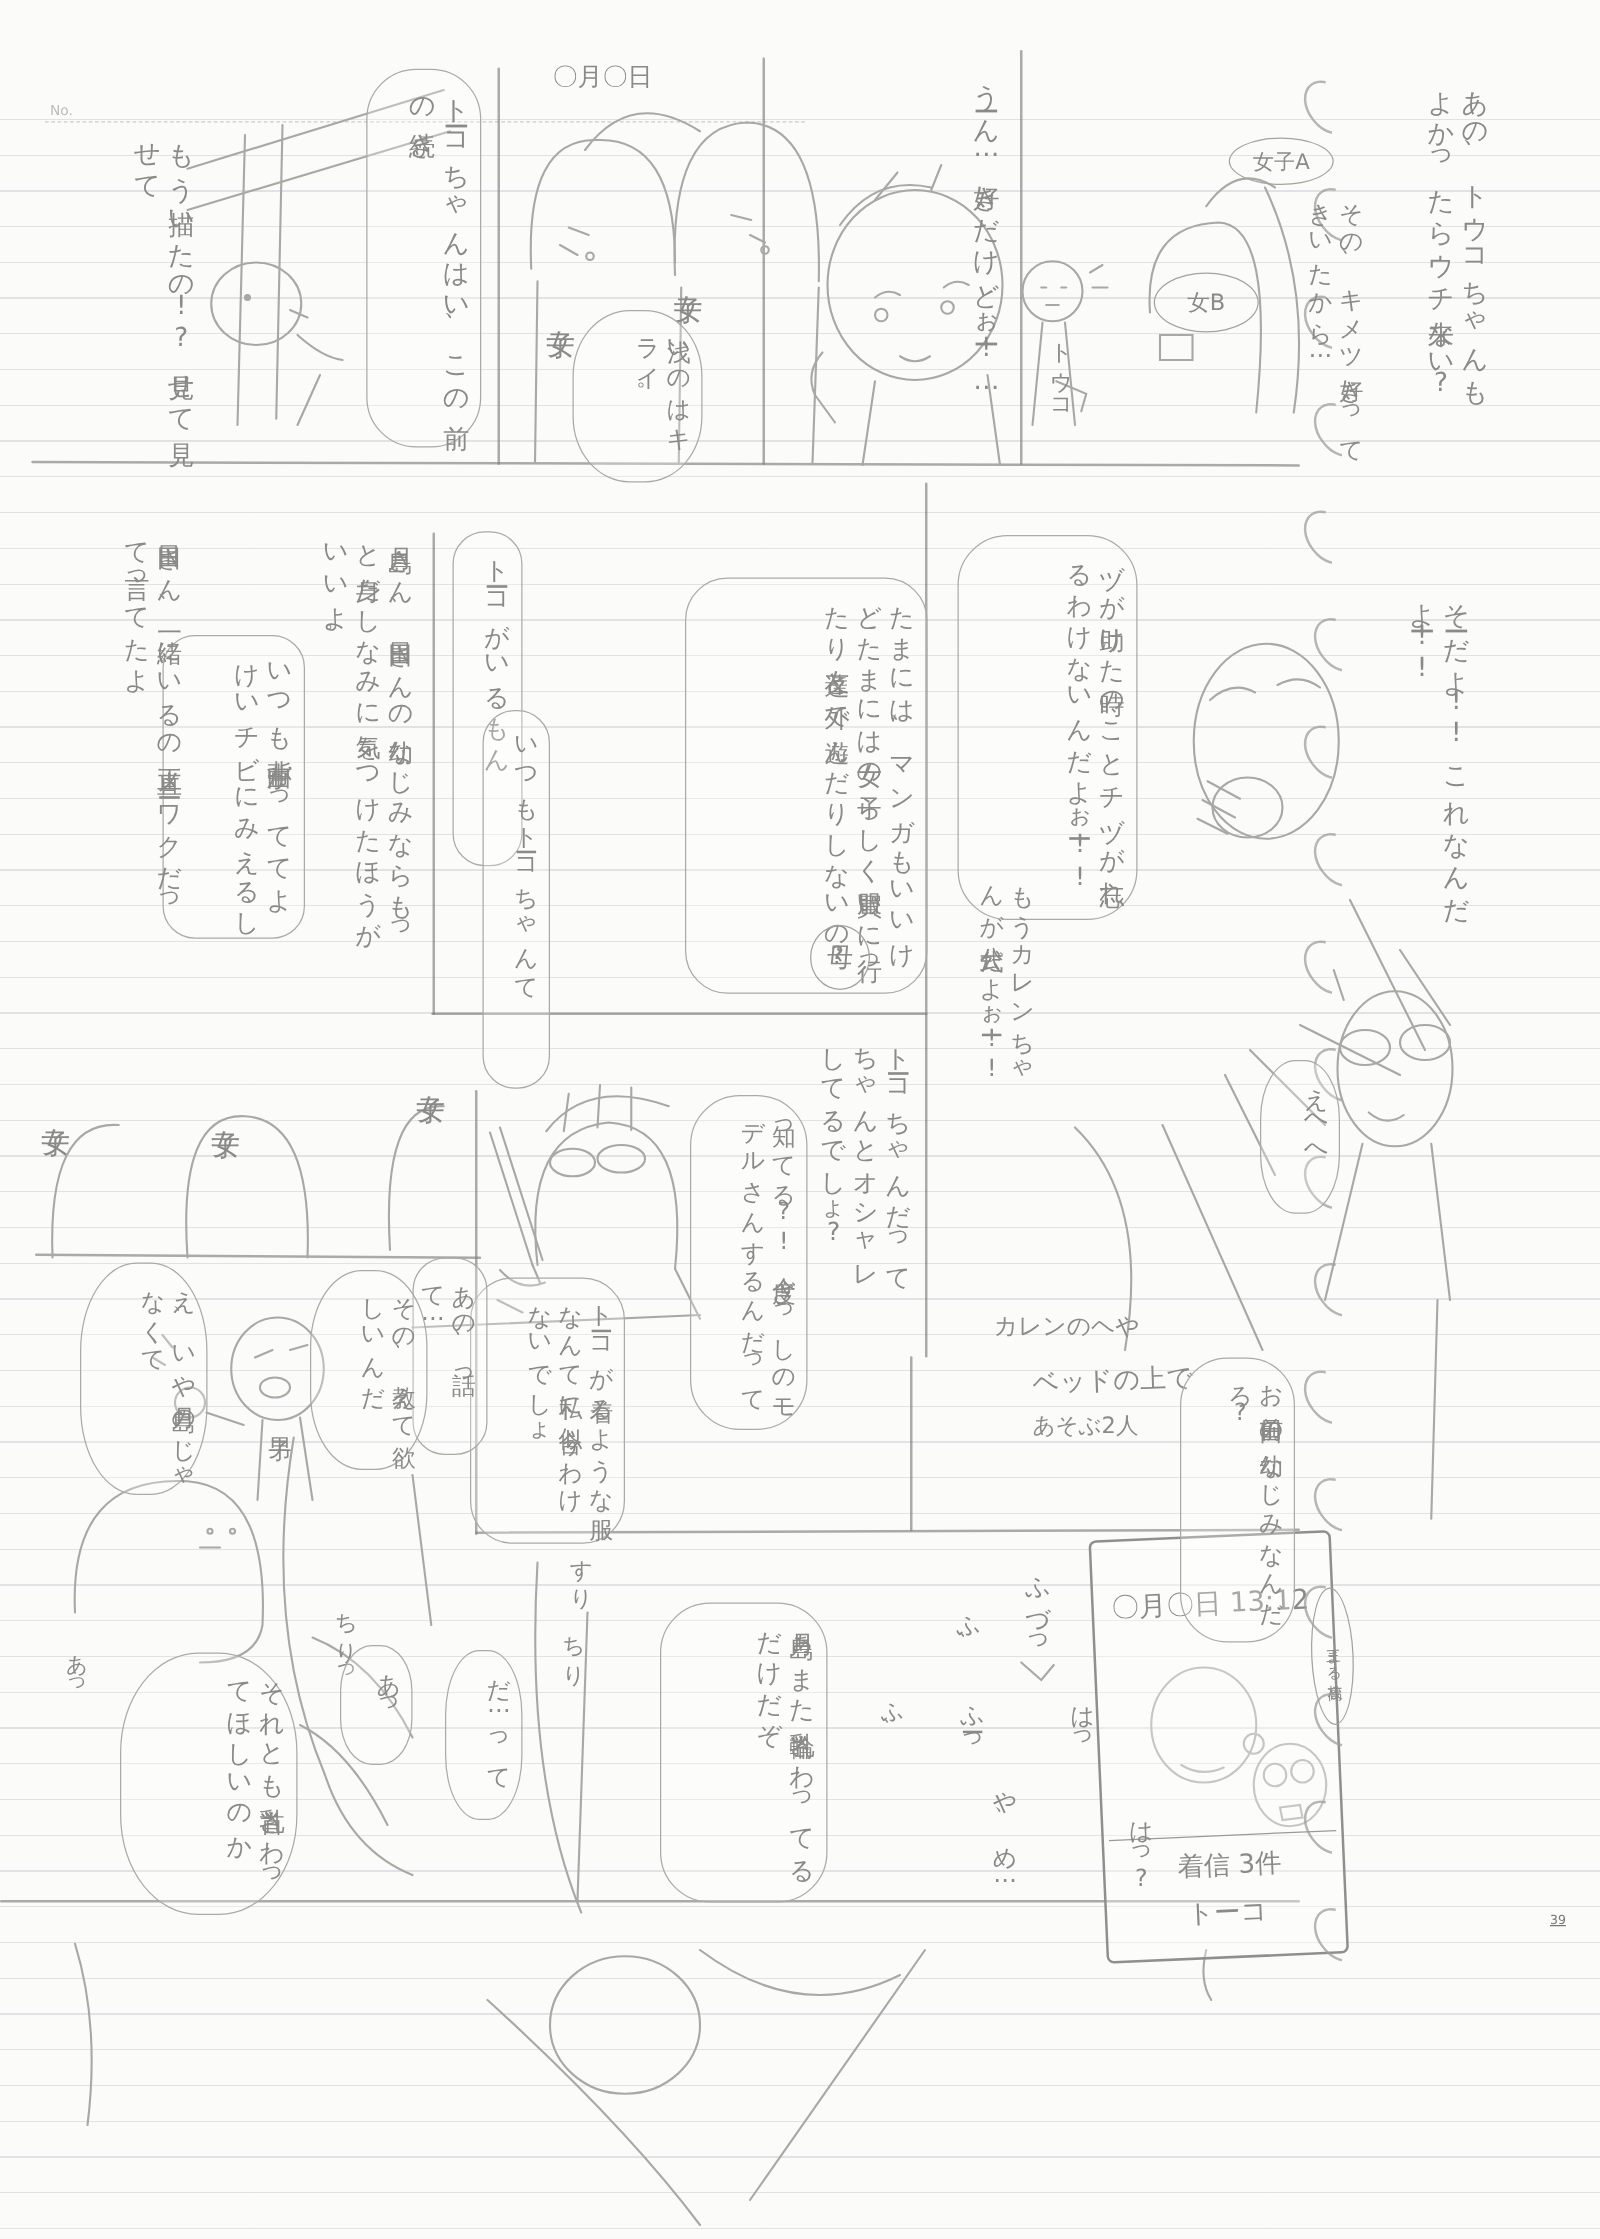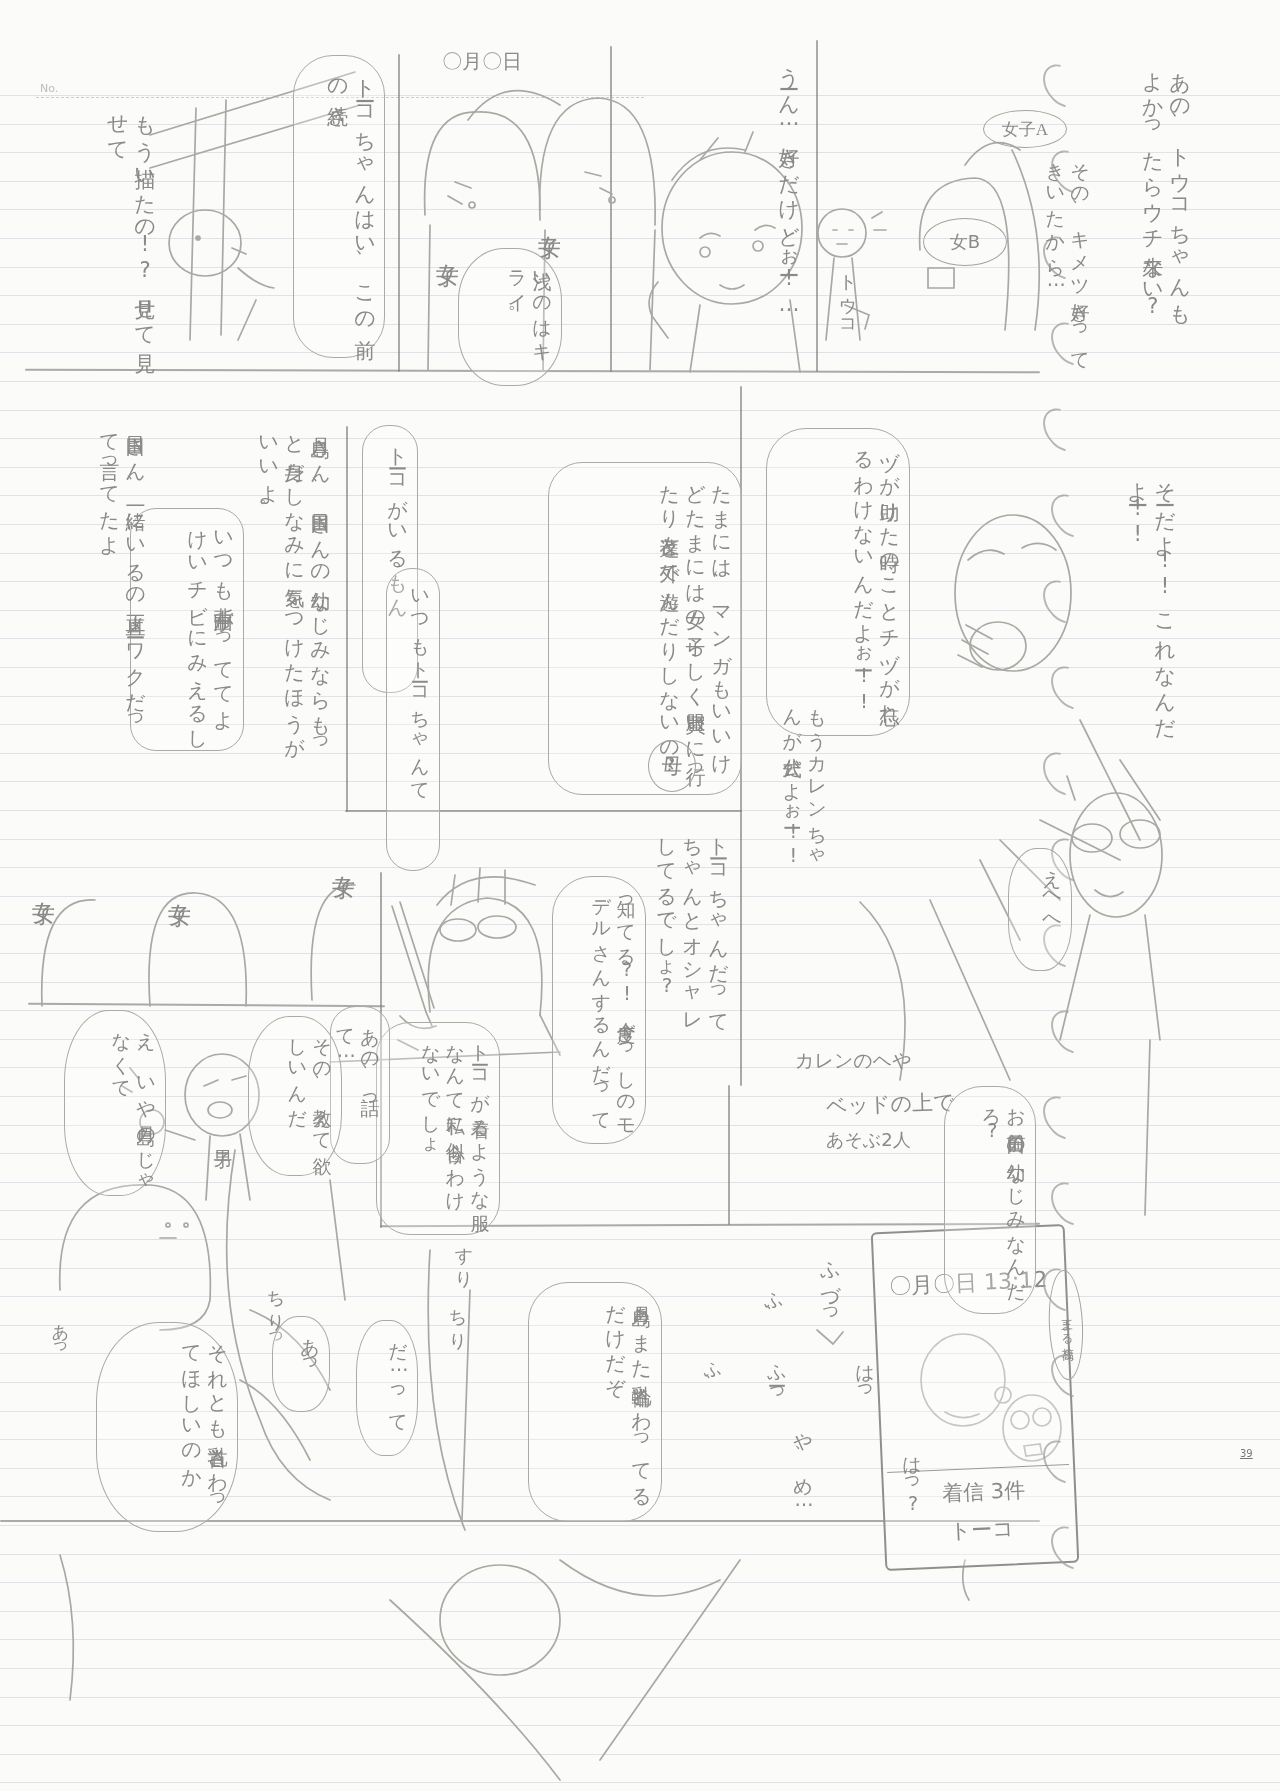--- a/index.html
+++ b/index.html
@@ -13,21 +13,21 @@
   .pl{position:absolute;background:#7e7e7c;opacity:.65;border-radius:2px;}
   .v{position:absolute;writing-mode:vertical-rl;text-orientation:upright;
      color:#8a8a88;letter-spacing:2px;line-height:1.3;z-index:3;}
   .h{position:absolute;color:#8a8a88;z-index:3;white-space:nowrap;}
   .bub{border:1.6px solid #aaaaa6;border-radius:44%/38%;padding:8px 6px;background:rgba(255,255,255,.25);}
   .rbub{border:1.6px solid #aaaaa6;border-radius:26px;padding:8px 6px;background:rgba(255,255,255,.25);}
   .oval{position:absolute;border:1.5px solid #a3a3a0;border-radius:50%;z-index:3;
         display:flex;align-items:center;justify-content:center;color:#8a8a88;}
   .banner{position:absolute;left:274px;top:383px;z-index:6;color:#141414;
           font-weight:800;font-size:62px;letter-spacing:7px;white-space:nowrap;}
-  .pagenum{position:absolute;left:1240px;top:1448px;font-size:10px;color:#777;z-index:3;text-decoration:underline;}
+  .pagenum{position:absolute;left:1240px;top:1531px;font-size:10px;color:#777;z-index:3;text-decoration:underline;}
   .nolabel{position:absolute;left:40px;top:82px;font-size:11px;color:#bdbdb8;z-index:2;}
   svg.sketch{position:absolute;left:0;top:0;z-index:1;}
   .phone{position:absolute;left:878px;top:1228px;width:190px;height:335px;
          border:2px solid #8f8f8c;border-radius:6px;transform:rotate(-2.5deg);
          background:rgba(255,255,255,.35);z-index:2;}
   .phone .sep{position:absolute;left:4px;right:4px;top:238px;border-top:1.6px solid #9a9a97;}
   .hole{position:absolute;width:30px;height:44px;border:2px solid #9f9f9c;
         border-color:#9f9f9c transparent transparent #9f9f9c;border-radius:50%;
         transform:rotate(-38deg);opacity:.75;z-index:2;}
 </style>
@@ -195,21 +195,21 @@
   <div class="v" style="left:48px;top:100px;width:110px;height:250px;font-size:21px;">もう描いたの!?見せて見せて</div>
   <div class="v rbub" style="left:293px;top:55px;width:78px;height:285px;font-size:21px;border-radius:40px;">トーコちゃんはい、この前の続き</div>
   <div class="h" style="left:442px;top:48px;font-size:20px;">〇月〇日</div>
   <div class="v" style="left:534px;top:218px;width:30px;height:78px;font-size:23px;">女子</div>
   <div class="v" style="left:432px;top:246px;width:30px;height:80px;font-size:23px;">女子</div>
   <div class="v bub" style="left:458px;top:248px;width:90px;height:120px;font-size:19px;">浅いのはキライ。</div>
   <div class="v" style="left:722px;top:52px;width:80px;height:310px;font-size:21px;">うーん…好きだけどぉー!…</div>
   <div class="v" style="left:834px;top:262px;width:26px;height:86px;font-size:18px;">トウコ</div>
   <div class="v" style="left:1058px;top:58px;width:135px;height:270px;font-size:21px;">あの、トウコちゃんもよかったらウチ来ない?</div>
   <div class="v" style="left:998px;top:150px;width:95px;height:235px;font-size:19px;">その、キメツ好きってきいたから…</div>
-  <div class="oval" style="left:983px;top:110px;width:82px;height:36px;font-size:17px;font-family:Liberation Serif, serif;">女子A</div>
+  <div class="oval" style="left:983px;top:110px;width:82px;height:36px;font-size:17px;">女子A</div>
   <div class="oval" style="left:923px;top:218px;width:82px;height:46px;font-size:18px;">女B</div>
 
 
   <div class="v" style="left:182px;top:422px;width:152px;height:335px;font-size:20px;">月島さん、目田さんの幼なじみならもっと身だしなみに気をつけたほうがいいよ。</div>
   <div class="v rbub" style="left:130px;top:508px;width:100px;height:225px;font-size:20px;">いつも背中曲がっててよけいチビにみえるし</div>
   <div class="v" style="left:34px;top:420px;width:115px;height:315px;font-size:20px;">目田さん、一緒にいるの正直メーワクだって言ってたよ</div>
   <div class="v rbub" style="left:362px;top:425px;width:42px;height:250px;font-size:20px;">トーコがいるもん</div>
   <div class="v rbub" style="left:386px;top:568px;width:40px;height:285px;font-size:19px;">いつもトーコちゃんて</div>
   <div class="v rbub" style="left:548px;top:462px;width:180px;height:315px;font-size:20px;border-radius:34px;">たまには、マンガもいいけどたまには女の子らしく服買いに行ったり友達と外で遊んだりしないの?</div>
   <div class="oval" style="left:648px;top:740px;width:46px;height:50px;font-size:21px;">母</div>

